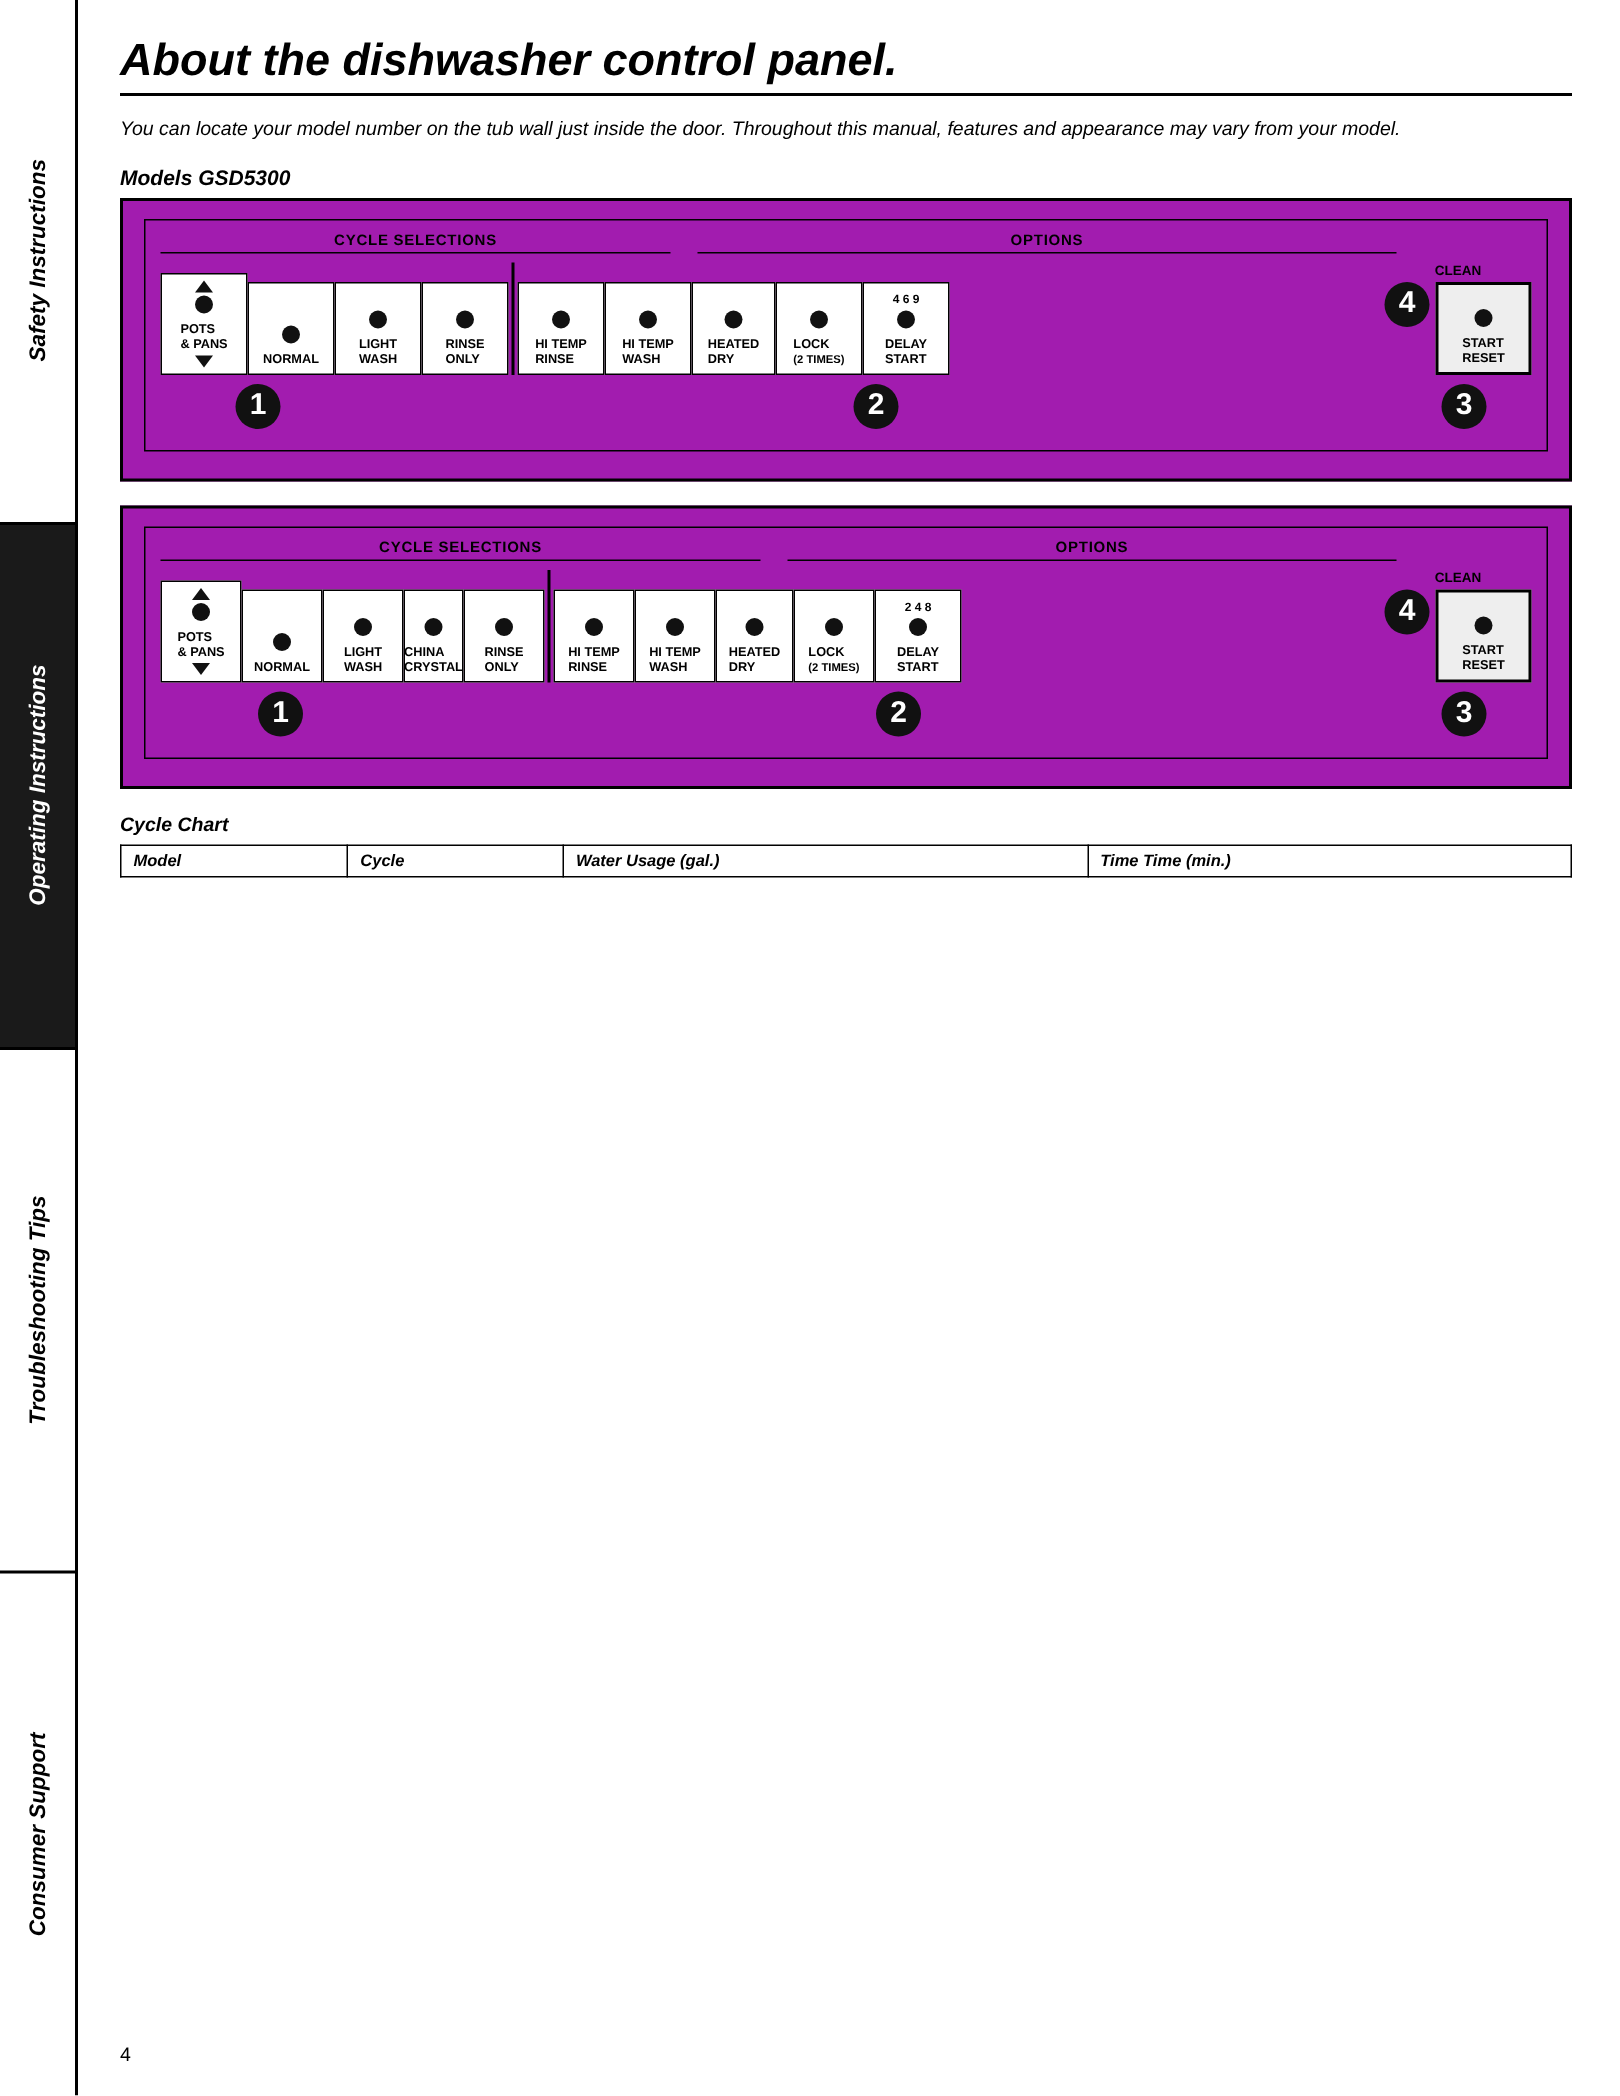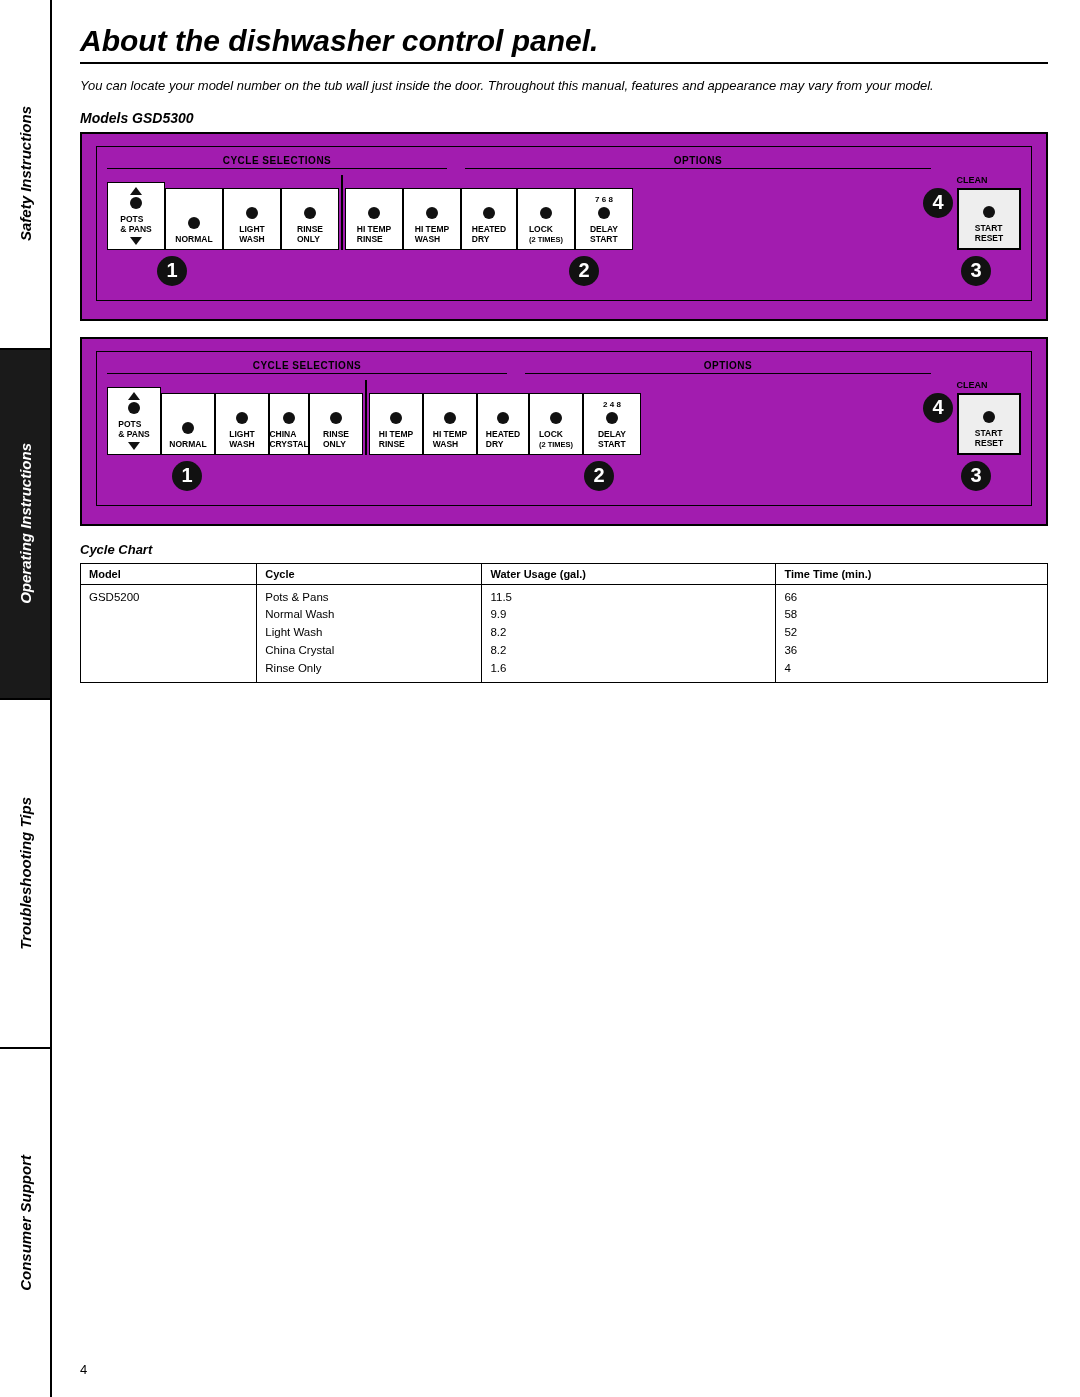--- a/index.html
+++ b/index.html
@@ -192,20 +192,21 @@
       font-size: 13px;
       font-weight: bold;
       font-style: italic;
       margin-bottom: 6px;
     }
 
     .cycle-table {
       width: 100%;
       border-collapse: collapse;
       font-size: 12px;
+      font-style: italic;
     }
     .cycle-table th {
       border: 1.5px solid #000;
       padding: 4px 8px;
       text-align: left;
       font-size: 11px;
       background: #fff;
       font-weight: bold;
     }
     .cycle-table td {
@@ -315,21 +316,21 @@
         </div>
         <div class="panel-btn" style="width:56px">
           <div class="btn-dot"></div>
           <div class="btn-label">HEATED<br>DRY</div>
         </div>
         <div class="panel-btn" style="width:58px">
           <div class="btn-dot"></div>
           <div class="btn-label">LOCK<br><span style="font-size:7.5px">(2 TIMES)</span></div>
         </div>
         <div class="panel-btn" style="width:58px">
-          <div class="delay-numbers">7 6 8</div>
+          <div class="delay-numbers">4 6 9</div>
           <div class="btn-dot"></div>
           <div class="btn-label">DELAY<br>START</div>
         </div>
 
         <div style="flex:1"></div>
 
         <div style="display:flex; flex-direction:column; align-items:center; margin-left:6px;">
           <div style="font-size:9px; font-weight:bold; margin-bottom:3px;">CLEAN</div>
           <div style="display:flex; align-items:flex-start; gap:4px;">
             <div class="badge-number-large">4</div>
@@ -446,24 +447,18 @@
   <table class="cycle-table">
     <thead>
       <tr>
         <th>Model</th>
         <th>Cycle</th>
         <th>Water Usage (gal.)</th>
         <th>Time Time (min.)</th>
       </tr>
     </thead>
     <tbody id="cycle-table-body">
-        <tr>
-          <td>GSD5200</td>
-          <td>Pots &amp; Pans<br>Normal Wash<br>Light Wash<br>China Crystal<br>Rinse Only</td>
-          <td>11.5<br>9.9<br>8.2<br>8.2<br>1.6</td>
-          <td>66<br>58<br>52<br>36<br>4</td>
-        </tr>
       </tbody>
   </table>
 
   <div class="page-number">4</div>
 
 </div>
 
 </body></html>

